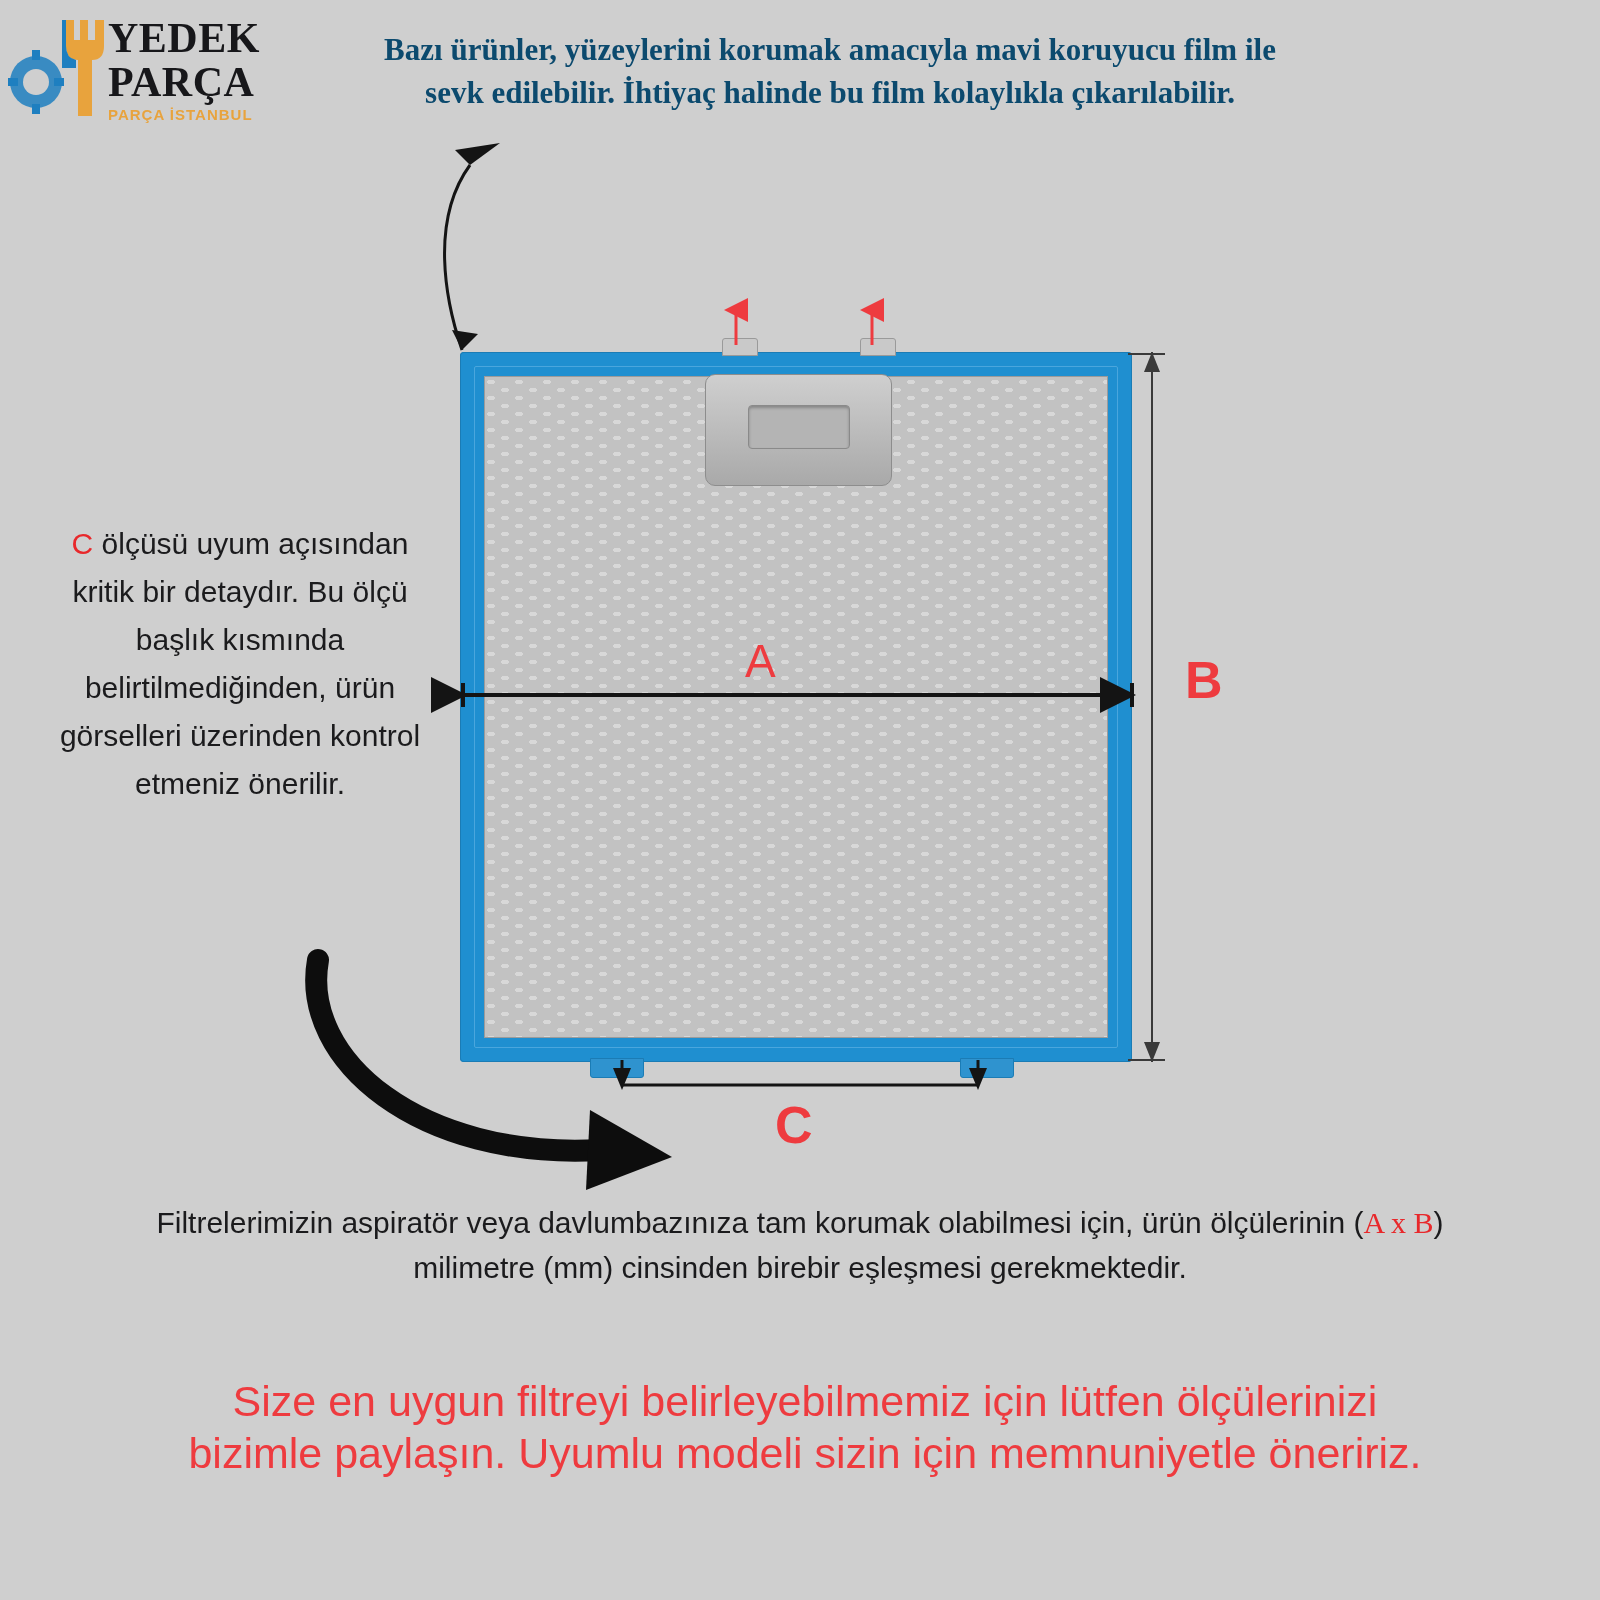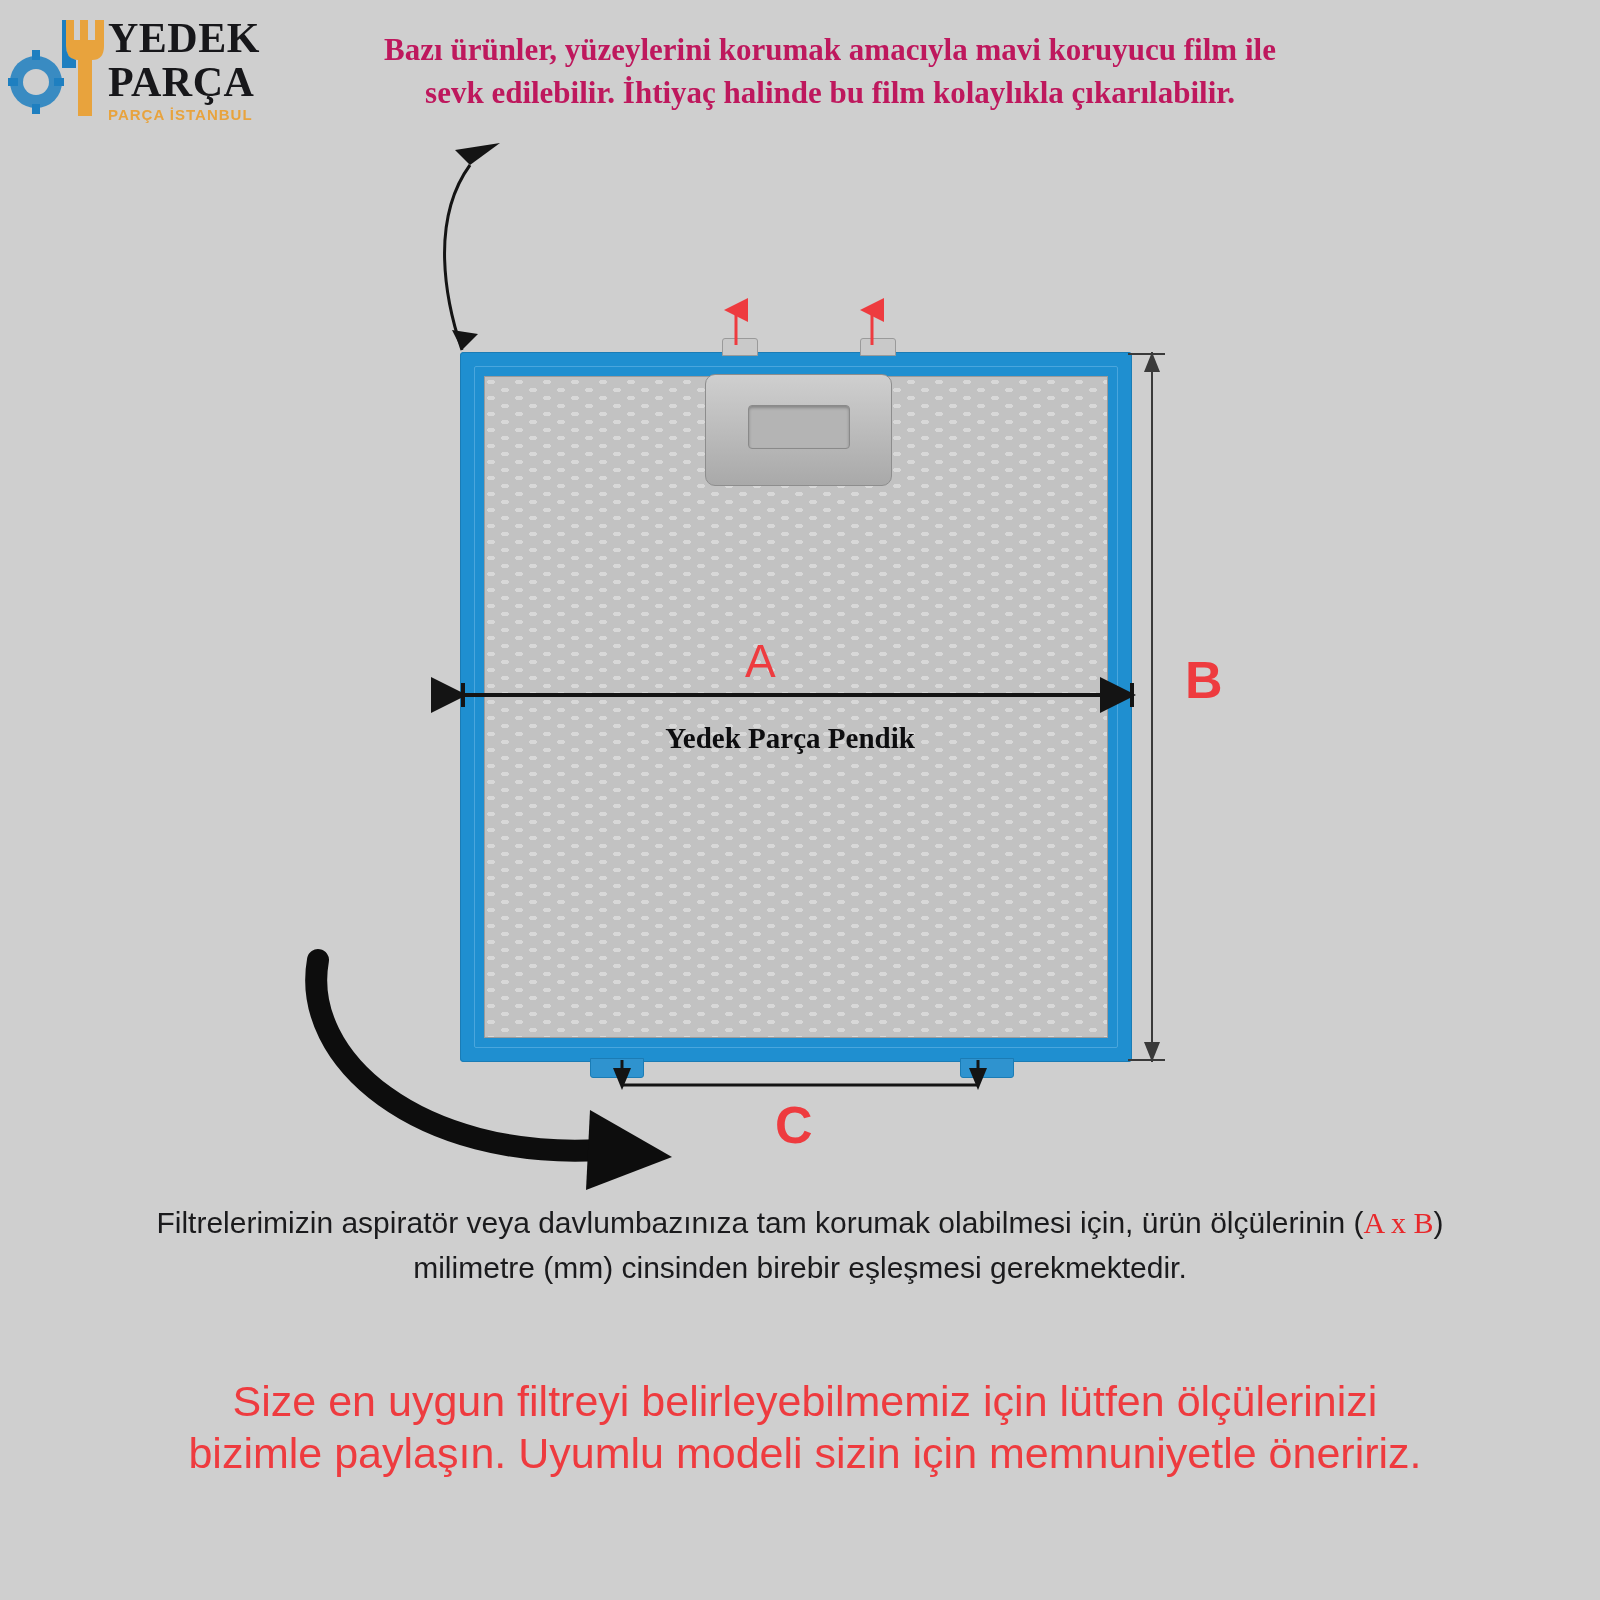--- a/index.html
+++ b/index.html
@@ -23,21 +23,21 @@
   .logo-sub{
     font-family:"Liberation Sans", sans-serif;
     font-weight:bold;font-size:15px;color:#e8a33d;letter-spacing:1px;margin-top:2px;
   }
 
   
   .top-head{
     position:absolute;left:370px;top:28px;width:920px;
     text-align:center;
     font-family:"Liberation Serif", serif;
-    font-weight:bold;font-size:31px;line-height:43px;color:#be185d;
+    font-weight:bold;font-size:31px;line-height:43px;color:#0c4a6e;
   }
 
   
   .note-top{
     position:absolute;left:520px;top:240px;width:540px;text-align:center;
     font-family:"Liberation Sans", sans-serif;
     font-size:21px;line-height:29px;color:#1d1d1f;
   }
   .note-top .hl{color:#e8282b;font-weight:bold;}
 
@@ -152,37 +152,39 @@
     <div class="logo-text">
       <div class="logo-line1">YEDEK</div>
       <div class="logo-line2">PARÇA</div>
       <div class="logo-sub">PARÇA İSTANBUL</div>
     </div>
   </div>
 
   <div class="top-head">Bazı ürünler, yüzeylerini korumak amacıyla mavi koruyucu film ile sevk edilebilir. İhtiyaç halinde bu film kolaylıkla çıkarılabilir.</div>
 
 
+  <div class="left-par">
+    <span class="hl">C</span><span> ölçüsü uyum açısından kritik bir detaydır. Bu ölçü başlık kısmında belirtilmediğinden, ürün görselleri üzerinden kontrol etmeniz önerilir.</span>
+  </div>
 
   <div class="filter">
     <div class="filter-inner"></div>
     <div class="filter-bevel"></div>
     <div class="tab t1"></div>
     <div class="tab t2"></div>
     <div class="handle">
       <div class="handle-slot"></div>
     </div>
     <div class="btab b1"></div>
     <div class="btab b2"></div>
   </div>
 
   <div class="label-A">A</div>
   <div class="label-B">B</div>
   <div class="label-C">C</div>
-  <div class="brand-center">Yedek Parça Pendik</div>
 
   <svg class="overlay">
     <defs>
       <marker id="ar-red" markerWidth="8" markerHeight="8" refX="4" refY="4" orient="auto">
         <path d="M4 0 L8 8 L0 8 Z" fill="#ee3b3f"></path>
       </marker>
       <marker id="ar-blk-s" markerWidth="9" markerHeight="9" refX="8" refY="4.5" orient="auto">
         <path d="M0 0 L9 4.5 L0 9 Z" fill="#141414"></path>
       </marker>
       <marker id="ar-blk-e" markerWidth="9" markerHeight="9" refX="8" refY="4.5" orient="auto">

